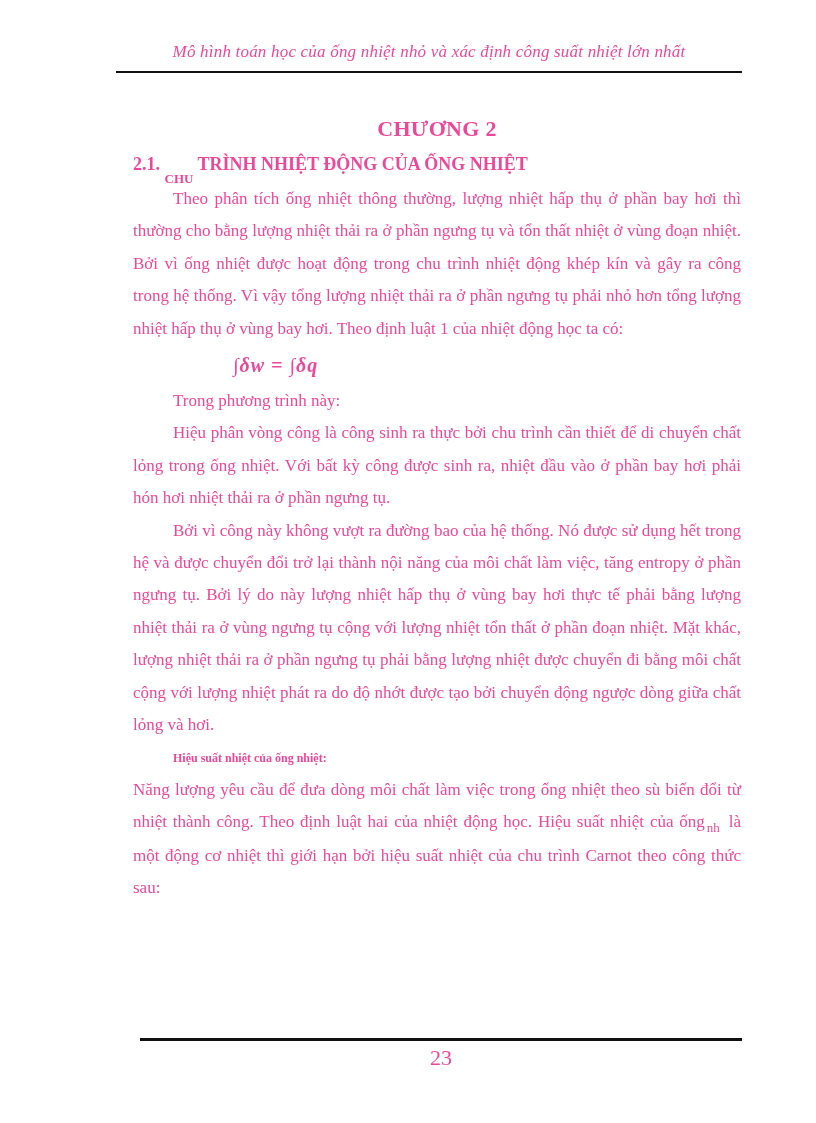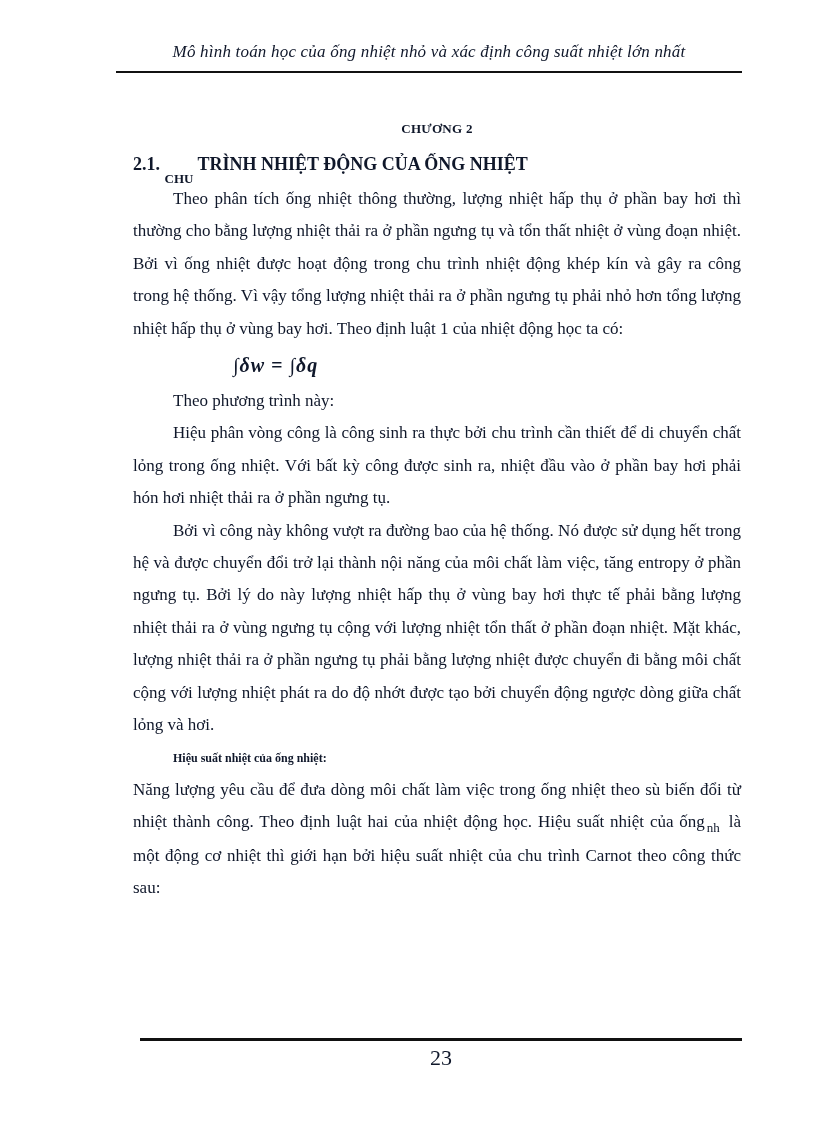--- a/index.html
+++ b/index.html
@@ -3,21 +3,21 @@
 <meta charset="utf-8">
 <style>
   * { margin: 0; padding: 0; box-sizing: border-box; }
   html, body { background: #ffffff; }
   .page {
     position: relative;
     width: 816px;
     height: 1123px;
     background: #ffffff;
     font-family: "Liberation Serif", "DejaVu Serif", serif;
-    color: #0f172a;
+    color: #ec4899;
     overflow: hidden;
   }
   
   .running-header {
     position: absolute;
     left: 116px;
     top: 42px;
     width: 626px;
     text-align: center;
   }
@@ -38,21 +38,21 @@
   
   .content {
     position: absolute;
     left: 133px;
     top: 112px;
     width: 608px;
   }
   .chapter-title, .chapter-subtitle {
     text-align: center;
     font-weight: bold;
-    font-size: 13px;
+    font-size: 22px;
     line-height: 34px;
     letter-spacing: 0.3px;
   }
   .section-heading {
     font-weight: bold;
     font-size: 18px;
     line-height: 34px;
     margin-top: 1px;
     white-space: nowrap;
   }
@@ -124,21 +124,21 @@
       <span class="dropped-word">CHU</span>
       <span>TRÌNH NHIỆT ĐỘNG CỦA ỐNG NHIỆT</span>
     </div>
 
     <p class="para indent">Theo phân tích ống nhiệt thông thường, lượng nhiệt hấp thụ ở phần bay hơi thì thường cho bằng lượng nhiệt thải ra ở phần ngưng tụ và tổn thất nhiệt ở vùng đoạn nhiệt. Bởi vì ống nhiệt được hoạt động trong chu trình nhiệt động khép kín và gây ra công trong hệ thống. Vì vậy tổng lượng nhiệt thải ra ở phần ngưng tụ phải nhỏ hơn tổng lượng nhiệt hấp thụ ở vùng bay hơi. Theo định luật 1 của nhiệt động học ta có:</p>
 
     <div class="formula-line">
       <span class="formula">∫δw = ∫δq</span>
     </div>
 
-    <p class="para indent short-line">Theo phương trình này:</p>
+    <p class="para indent short-line">Trong phương trình này:</p>
 
     <p class="para indent">Hiệu phân vòng công là công sinh ra thực bởi chu trình cần thiết để di chuyển chất lỏng trong ống nhiệt. Với bất kỳ công được sinh ra, nhiệt đầu vào ở phần bay hơi phải hón hơi nhiệt thải ra ở phần ngưng tụ.</p>
 
     <p class="para indent">Bởi vì công này không vượt ra đường bao của hệ thống. Nó được sử dụng hết trong hệ và được chuyển đổi trở lại thành nội năng của môi chất làm việc, tăng entropy ở phần ngưng tụ. Bởi lý do này lượng nhiệt hấp thụ ở vùng bay hơi thực tế phải bằng lượng nhiệt thải ra ở vùng ngưng tụ cộng với lượng nhiệt tổn thất ở phần đoạn nhiệt. Mặt khác, lượng nhiệt thải ra ở phần ngưng tụ phải bằng lượng nhiệt được chuyển đi bằng môi chất cộng với lượng nhiệt phát ra do độ nhớt được tạo bởi chuyển động ngược dòng giữa chất lỏng và hơi.</p>
 
     <div class="bold-heading">Hiệu suất nhiệt  của ống nhiệt:</div>
 
     <p class="para"><span>Năng lượng yêu cầu để đưa dòng môi chất làm việc trong ống nhiệt theo sù biến đổi từ nhiệt thành công. Theo định luật hai của nhiệt động học. Hiệu suất nhiệt của ống</span><span class="subscript-word">nh</span> <span>là một động cơ nhiệt thì giới hạn bởi hiệu suất nhiệt của chu trình Carnot theo công thức sau:</span></p>
 
   </div>

